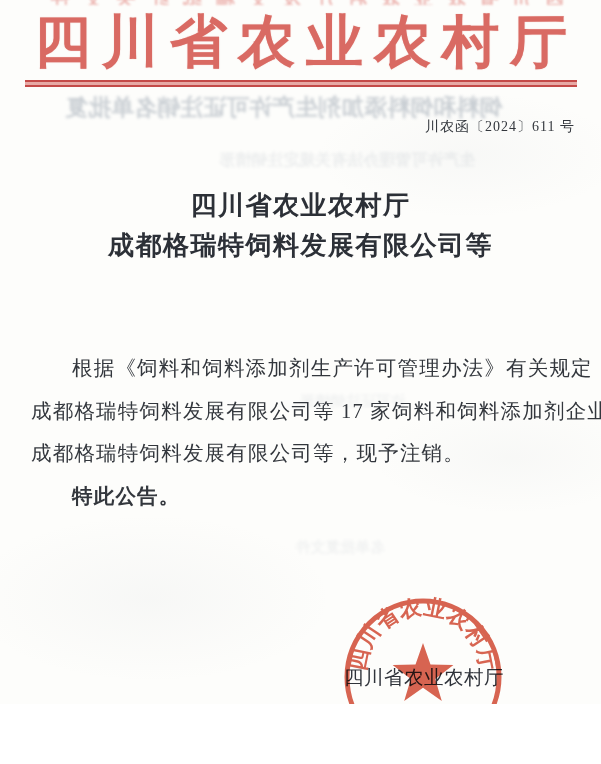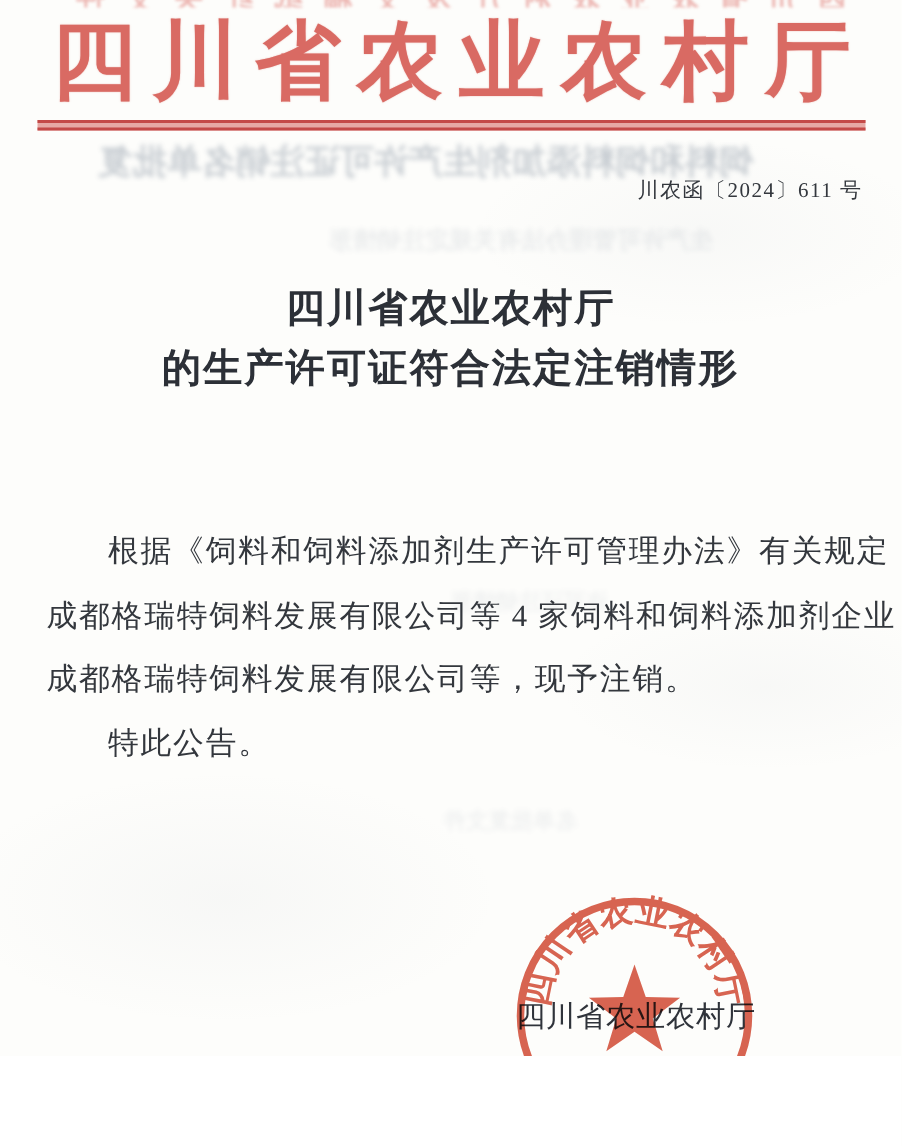--- a/index.html
+++ b/index.html
@@ -68,21 +68,21 @@
 
   
   .body-block{
     left:31px;width:543px;top:347px;
     font-size:20.5px;line-height:42.6px;letter-spacing:1.2px;
     color:#33373d;
   }
   .body-line{text-align:justify;text-align-last:justify;white-space:nowrap;}
   .body-line.last{text-align-last:left;}
   .indent{text-indent:2em;}
-  .p2{margin-top:0;}
+  .p2{margin-top:0;font-weight:bold;}
 
   .attachment{
     left:31px;width:543px;top:546px;
     font-size:20.5px;letter-spacing:1.5px;
     text-indent:2em;color:#33373d;white-space:nowrap;
   }
 
   
   .sig-org{
     left:344px;top:664px;
@@ -113,26 +113,26 @@
 
   <div class="abs ghost ghost-1">饲料和饲料添加剂生产许可证注销名单批复</div>
   <div class="abs ghost ghost-2">生产许可管理办法有关规定注销情形</div>
   <div class="abs ghost ghost-3">许可证注销情形</div>
   <div class="abs ghost ghost-4">名单批复文件</div>
 
   <div class="abs doc-number">川农函〔2024〕611 号</div>
 
   <div class="abs doc-title">
     <div>四川省农业农村厅</div>
-    <div>的生产许可证符合法定注销情形</div>
+    <div>成都格瑞特饲料发展有限公司等</div>
   </div>
 
   <div class="abs body-block">
     <div class="body-line indent">根据《饲料和饲料添加剂生产许可管理办法》有关规定，</div>
-    <div class="body-line">成都格瑞特饲料发展有限公司等 4 家饲料和饲料添加剂企业</div>
+    <div class="body-line">成都格瑞特饲料发展有限公司等 17 家饲料和饲料添加剂企业</div>
     <div class="body-line last">成都格瑞特饲料发展有限公司等，现予注销。</div>
     <div class="body-line last indent p2">特此公告。</div>
   </div>
 
 
   <div class="abs sig-org">四川省农业农村厅</div>
   <div class="abs sig-date">2024 年 12 月 50 日</div>
 
   <svg class="abs seal" viewBox="0 0 172 172" xmlns="http://www.w3.org/2000/svg">
     <defs>

